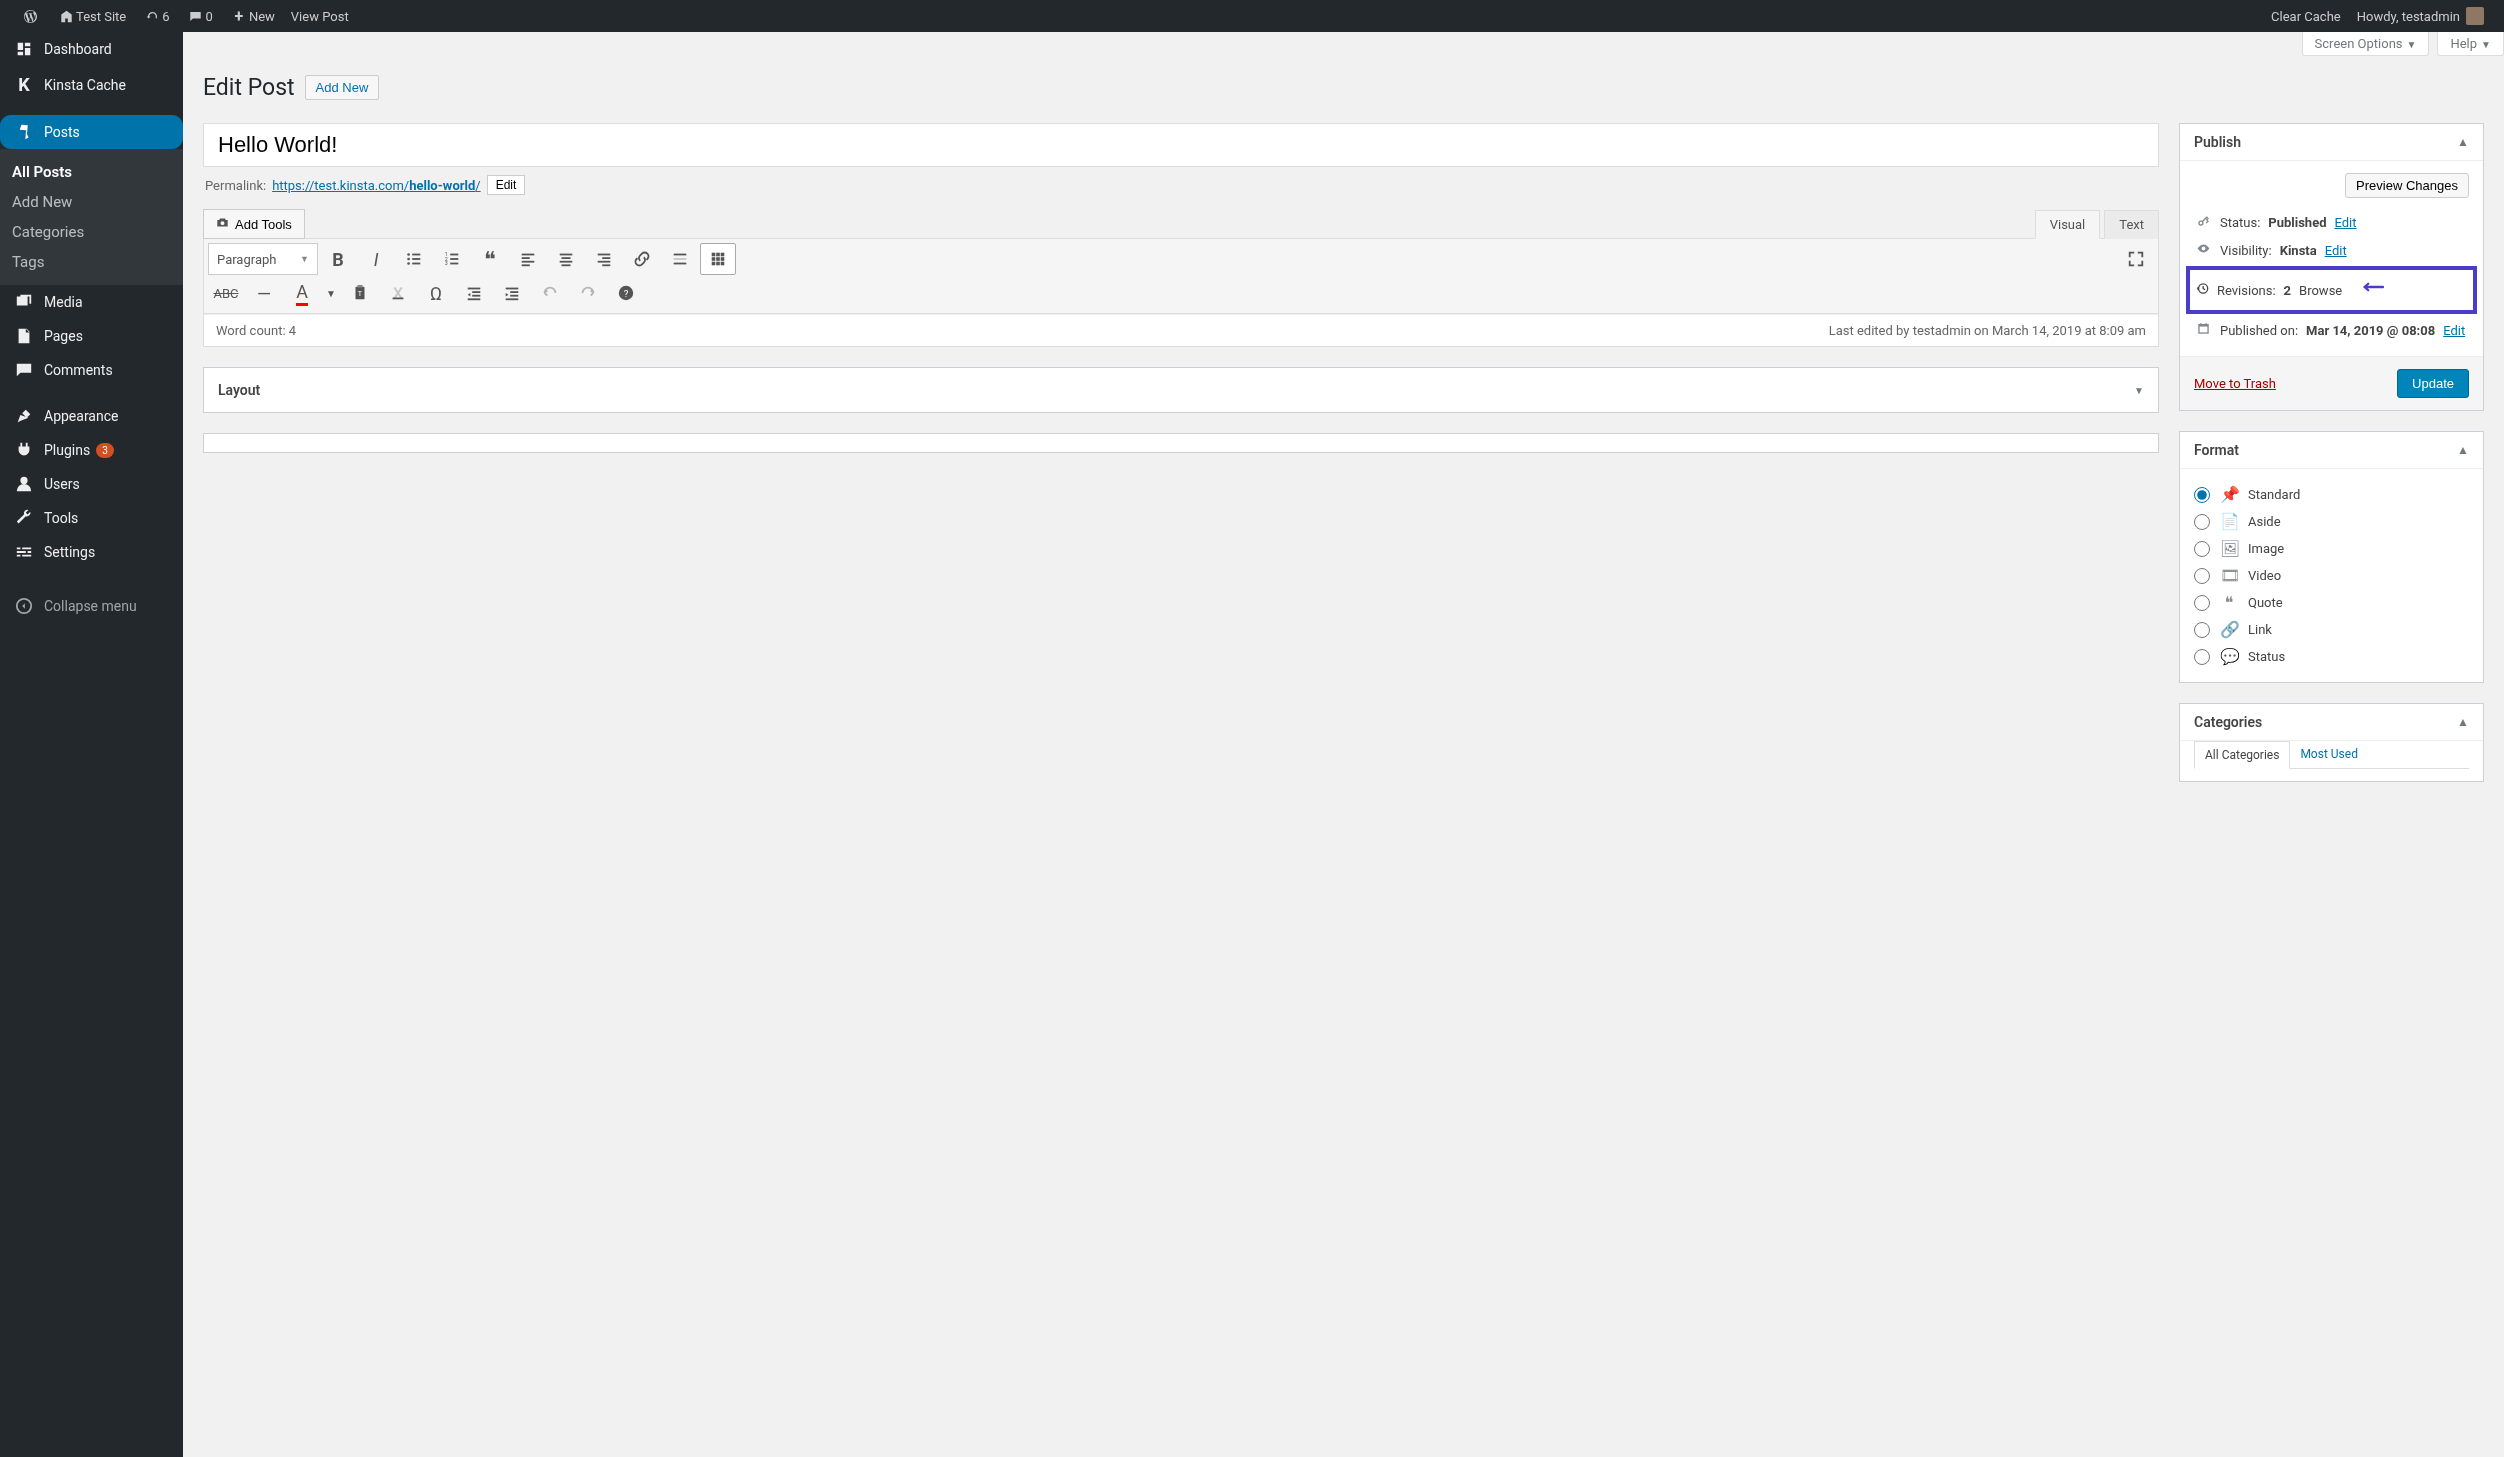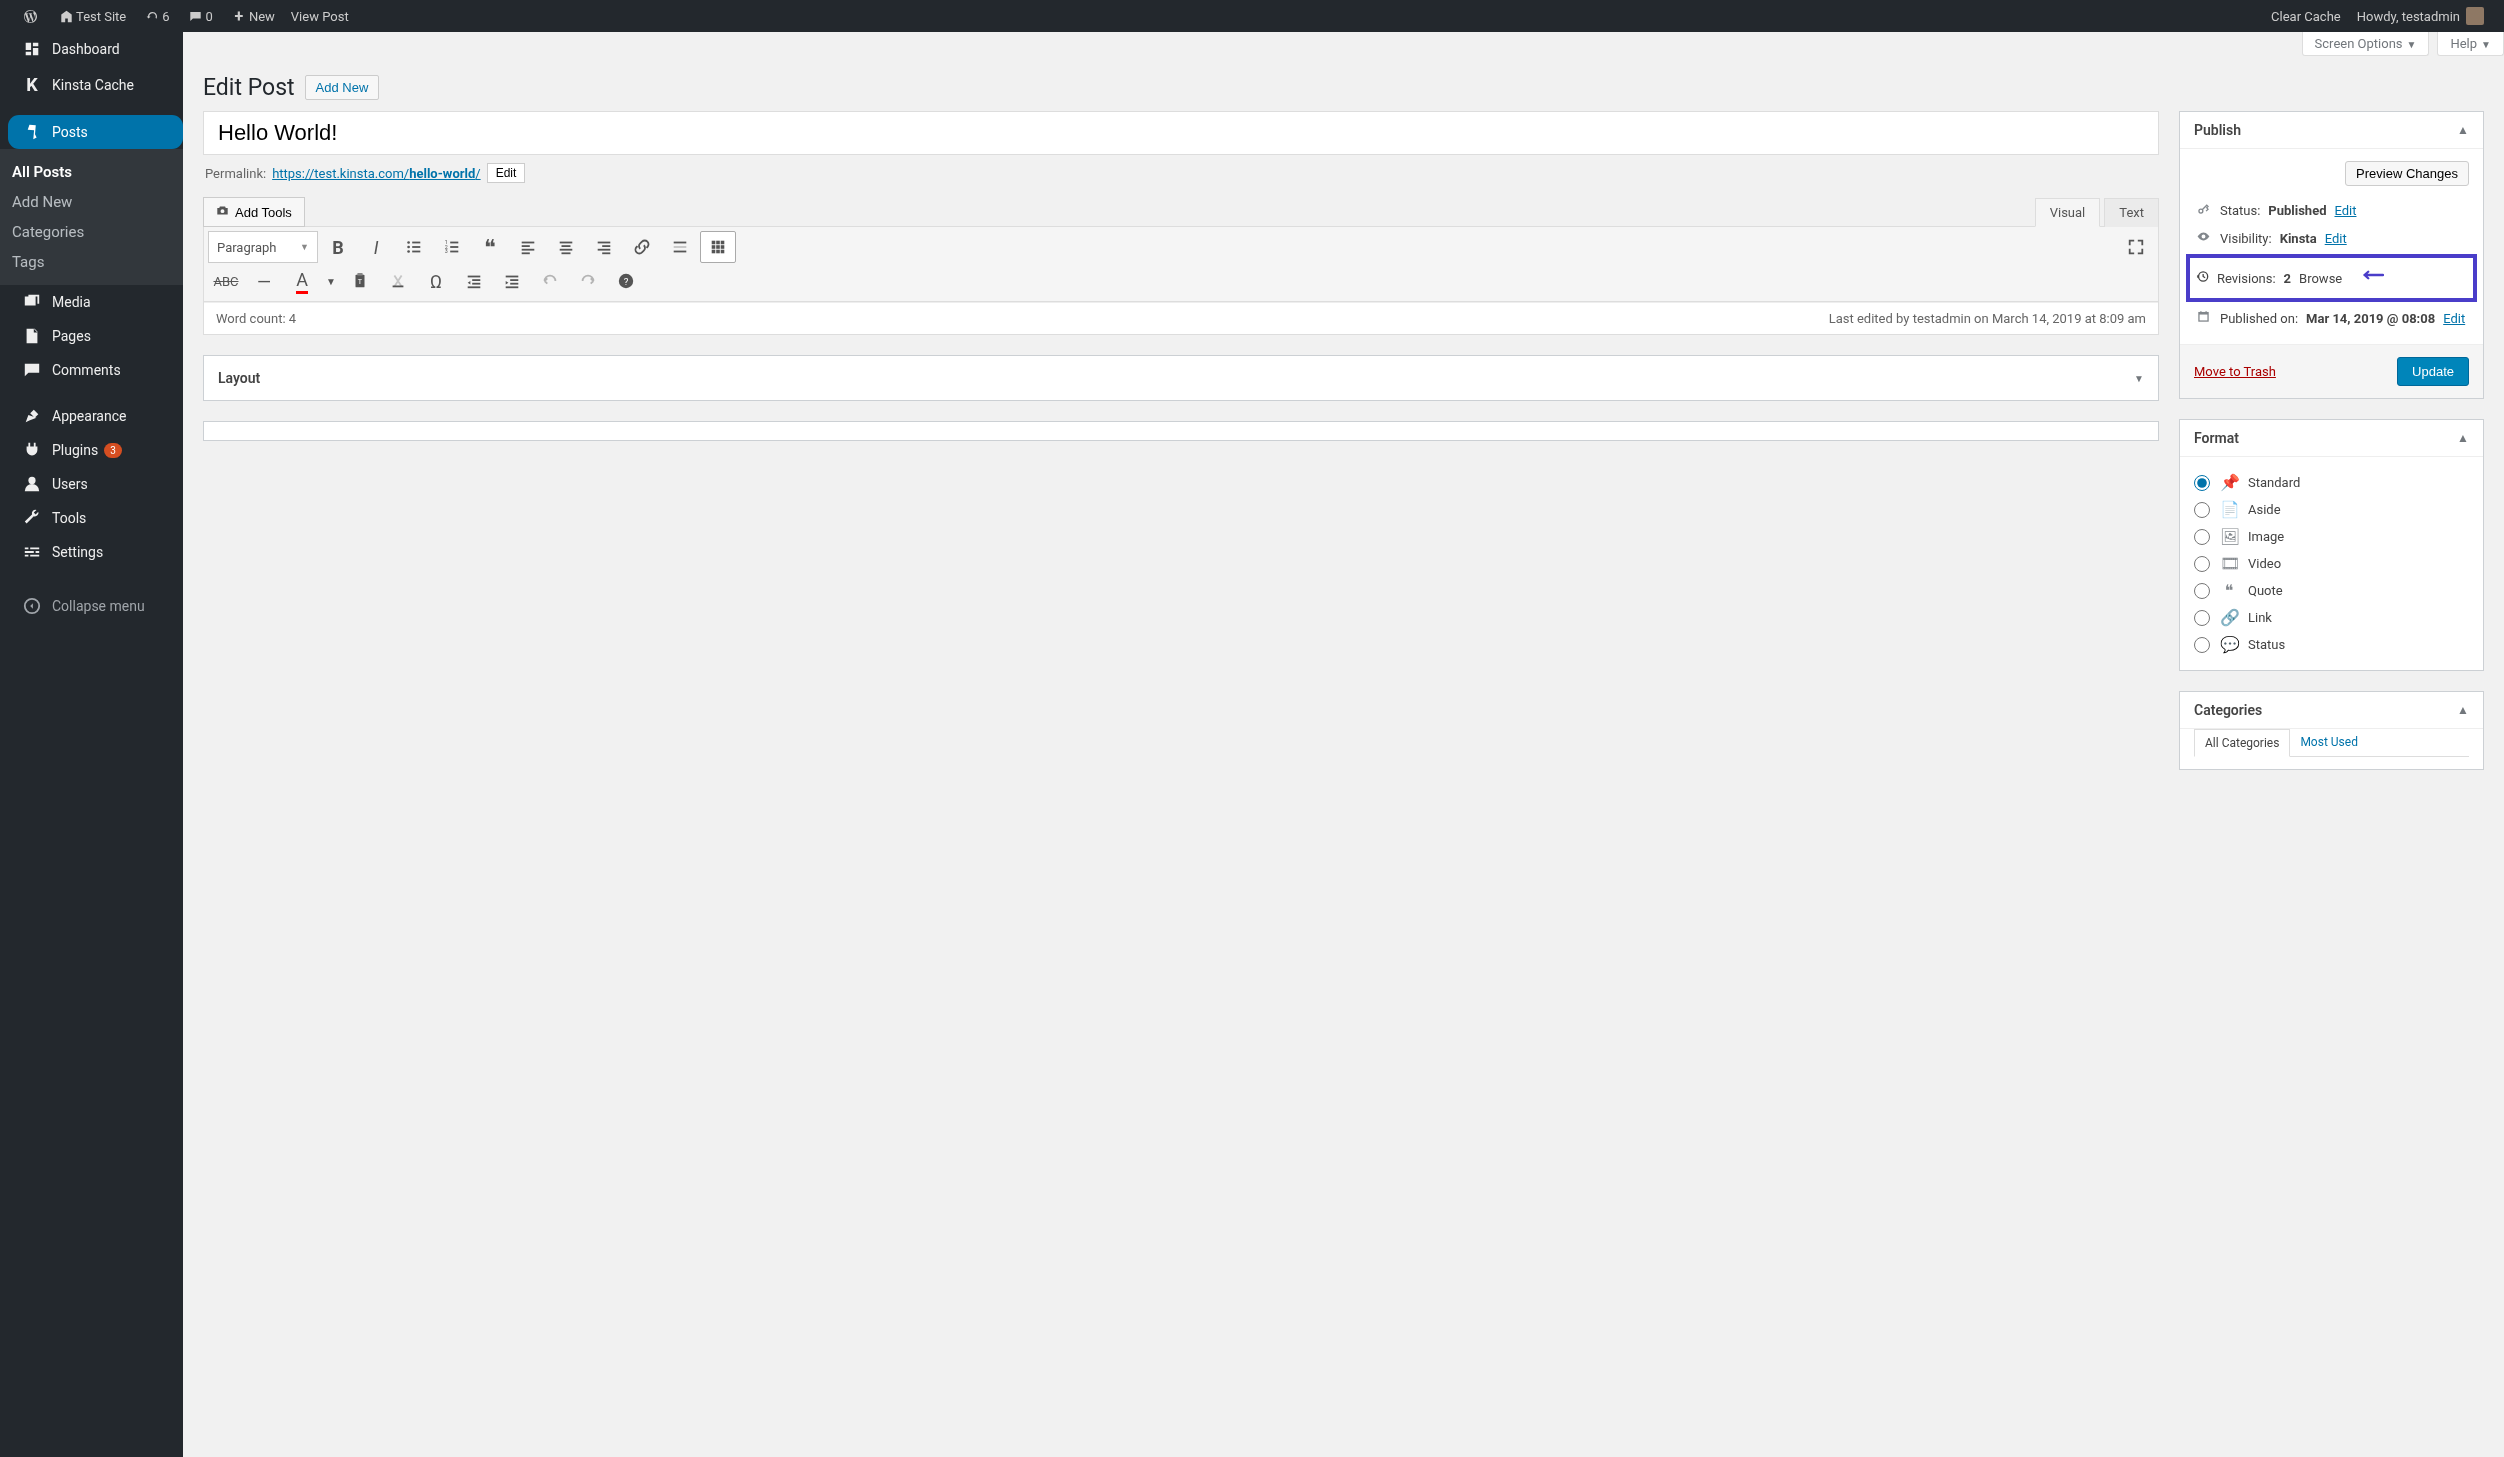--- a/index.html
+++ b/index.html
@@ -7,38 +7,38 @@
 
 
 #adminbar { background: #23282d; color: #b4b9be; height: 32px; display: flex; align-items: center; padding: 0 12px; font-size: 13px; position: relative; z-index: 100; }
 #adminbar .ab-item { color: #ccc; display: flex; align-items: center; padding: 0 8px; height: 32px; cursor: pointer; }
 #adminbar .ab-sep { flex: 1; }
 #adminbar .avatar { width: 18px; height: 18px; background: #8e7864; margin-left: 6px; display: inline-block; border-radius: 2px; }
 .ab-icon { width: 20px; display: inline-flex; justify-content: center; }
 
 
 #sidebar { position: fixed; top: 32px; left: 0; bottom: 0; width: 183px; background: #23282d; color: #eee; }
-#sidebar .menu-item { display: flex; align-items: center; padding: 8px 12px; font-size: 14px; color: #eee; cursor: pointer; position: relative; margin-left: 8px; }
+#sidebar .menu-item { display: flex; align-items: center; padding: 8px 12px; font-size: 14px; color: #eee; cursor: pointer; position: relative; }
 #sidebar .menu-item.sep-before { margin-top: 12px; }
 #sidebar .menu-item.current { background: #0073aa; color: #fff; border-radius: 11px; }
 #sidebar .menu-item.current::after { content:''; position:absolute; right:-8px; top:50%; margin-top:-8px; border:8px solid transparent; border-right-color:#f1f1f1; }
 #sidebar .menu-item .icon { width: 24px; display: inline-flex; justify-content: center; font-size: 18px; margin-right: 8px; }
 #sidebar .submenu { background: #32373c; padding: 8px 0; }
 #sidebar .submenu .sub-item { padding: 6px 12px; font-size: 15px; color: rgba(240,245,250,.7); cursor: pointer; }
 #sidebar .submenu .sub-item.current { color: #fff; font-weight: 600; }
 #sidebar #collapse { margin-top: 20px; color: #a0a5aa; }
 .plugin-badge { background: #d54e21; color: #fff; border-radius: 10px; font-size: 10px; padding: 2px 6px; margin-left: 6px; }
 
 
 #content { margin-left: 183px; padding: 0 20px 40px; }
 #screen-meta { display: flex; justify-content: flex-end; gap: 8px; padding: 0; margin-right: -20px; }
 .screen-tab { background: #fff; border: 1px solid #ddd; border-top: 0; padding: 4px 12px; border-radius: 0 0 3px 3px; font-size: 13px; cursor: pointer; color: #72777c; }
 .screen-tab .tri { font-size: 10px; margin-left: 4px; }
 
-#heading-row { display: flex; align-items: center; gap: 10px; padding: 18px 0 10px; }
+#heading-row { display: flex; align-items: center; gap: 10px; padding: 18px 0 22px; }
 #heading-row h1 { font-size: 23px; font-weight: 400; color: #23282d; }
 .add-new-btn { border: 1px solid #ccc; background: #f7f7f7; color: #0073aa; padding: 4px 10px; border-radius: 2px; cursor: pointer; font-size: 13px; }
 
 .cols { display: flex; gap: 20px; align-items: flex-start; }
 .col-main { flex: 1; }
 .col-side { width: 305px; }
 
 .title-input { width: 100%; font-size: 22px; padding: 8px 14px; border: 1px solid #ddd; background: #fff; }
 .permalink-row { padding: 8px 2px; font-size: 13px; color: #666; display: flex; align-items: center; gap: 6px; }
 .permalink-row a { color: #0073aa; text-decoration: underline; }

